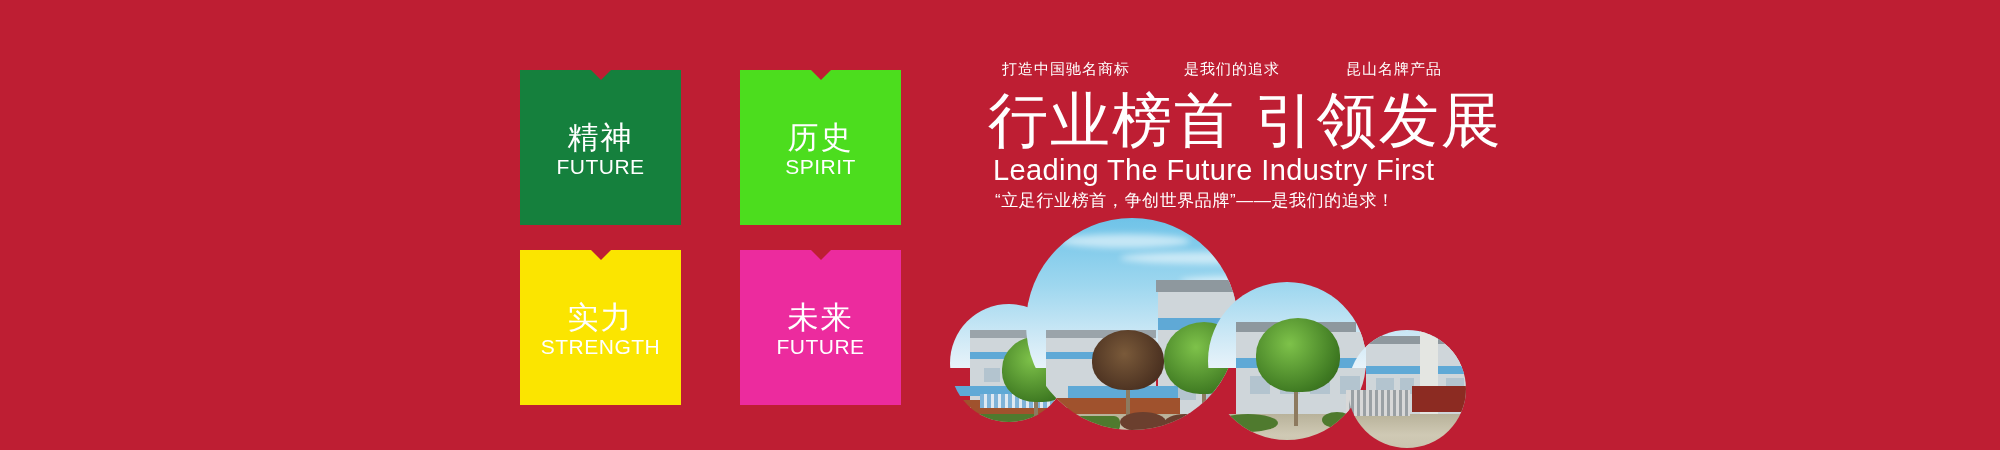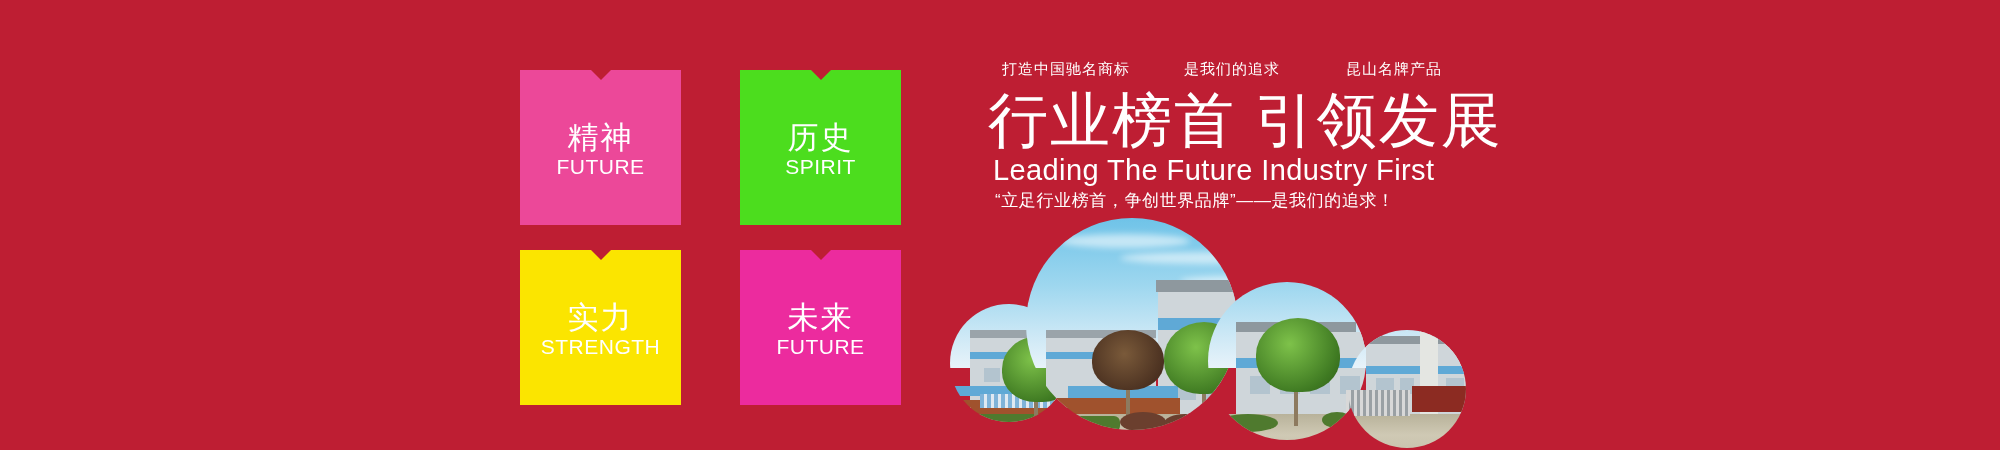--- a/index.html
+++ b/index.html
@@ -72,21 +72,21 @@
   #c-left  {left:0px;   top:86px; width:118px;height:118px;}
   #c-main  {left:76px;  top:0px;  width:212px;height:212px;}
   #c-mid   {left:258px; top:64px; width:158px;height:158px;}
   #c-right {left:398px; top:112px;width:118px;height:118px;}
 </style>
 </head>
 <body>
 
 <div id="stage" style="background: rgb(190, 30, 51);">
 
-  <div class="tile" id="tile-spirit" style="background: #ec4899;">
+  <div class="tile" id="tile-spirit" style="background: #15803d;">
     <span class="notch"></span>
     <div class="stack">
       <span class="cn">精神</span>
       <span class="en">FUTURE</span>
     </div>
   </div>
 
   <div class="tile" id="tile-history" style="background: rgb(76, 221, 30);">
     <span class="notch"></span>
     <div class="stack">

